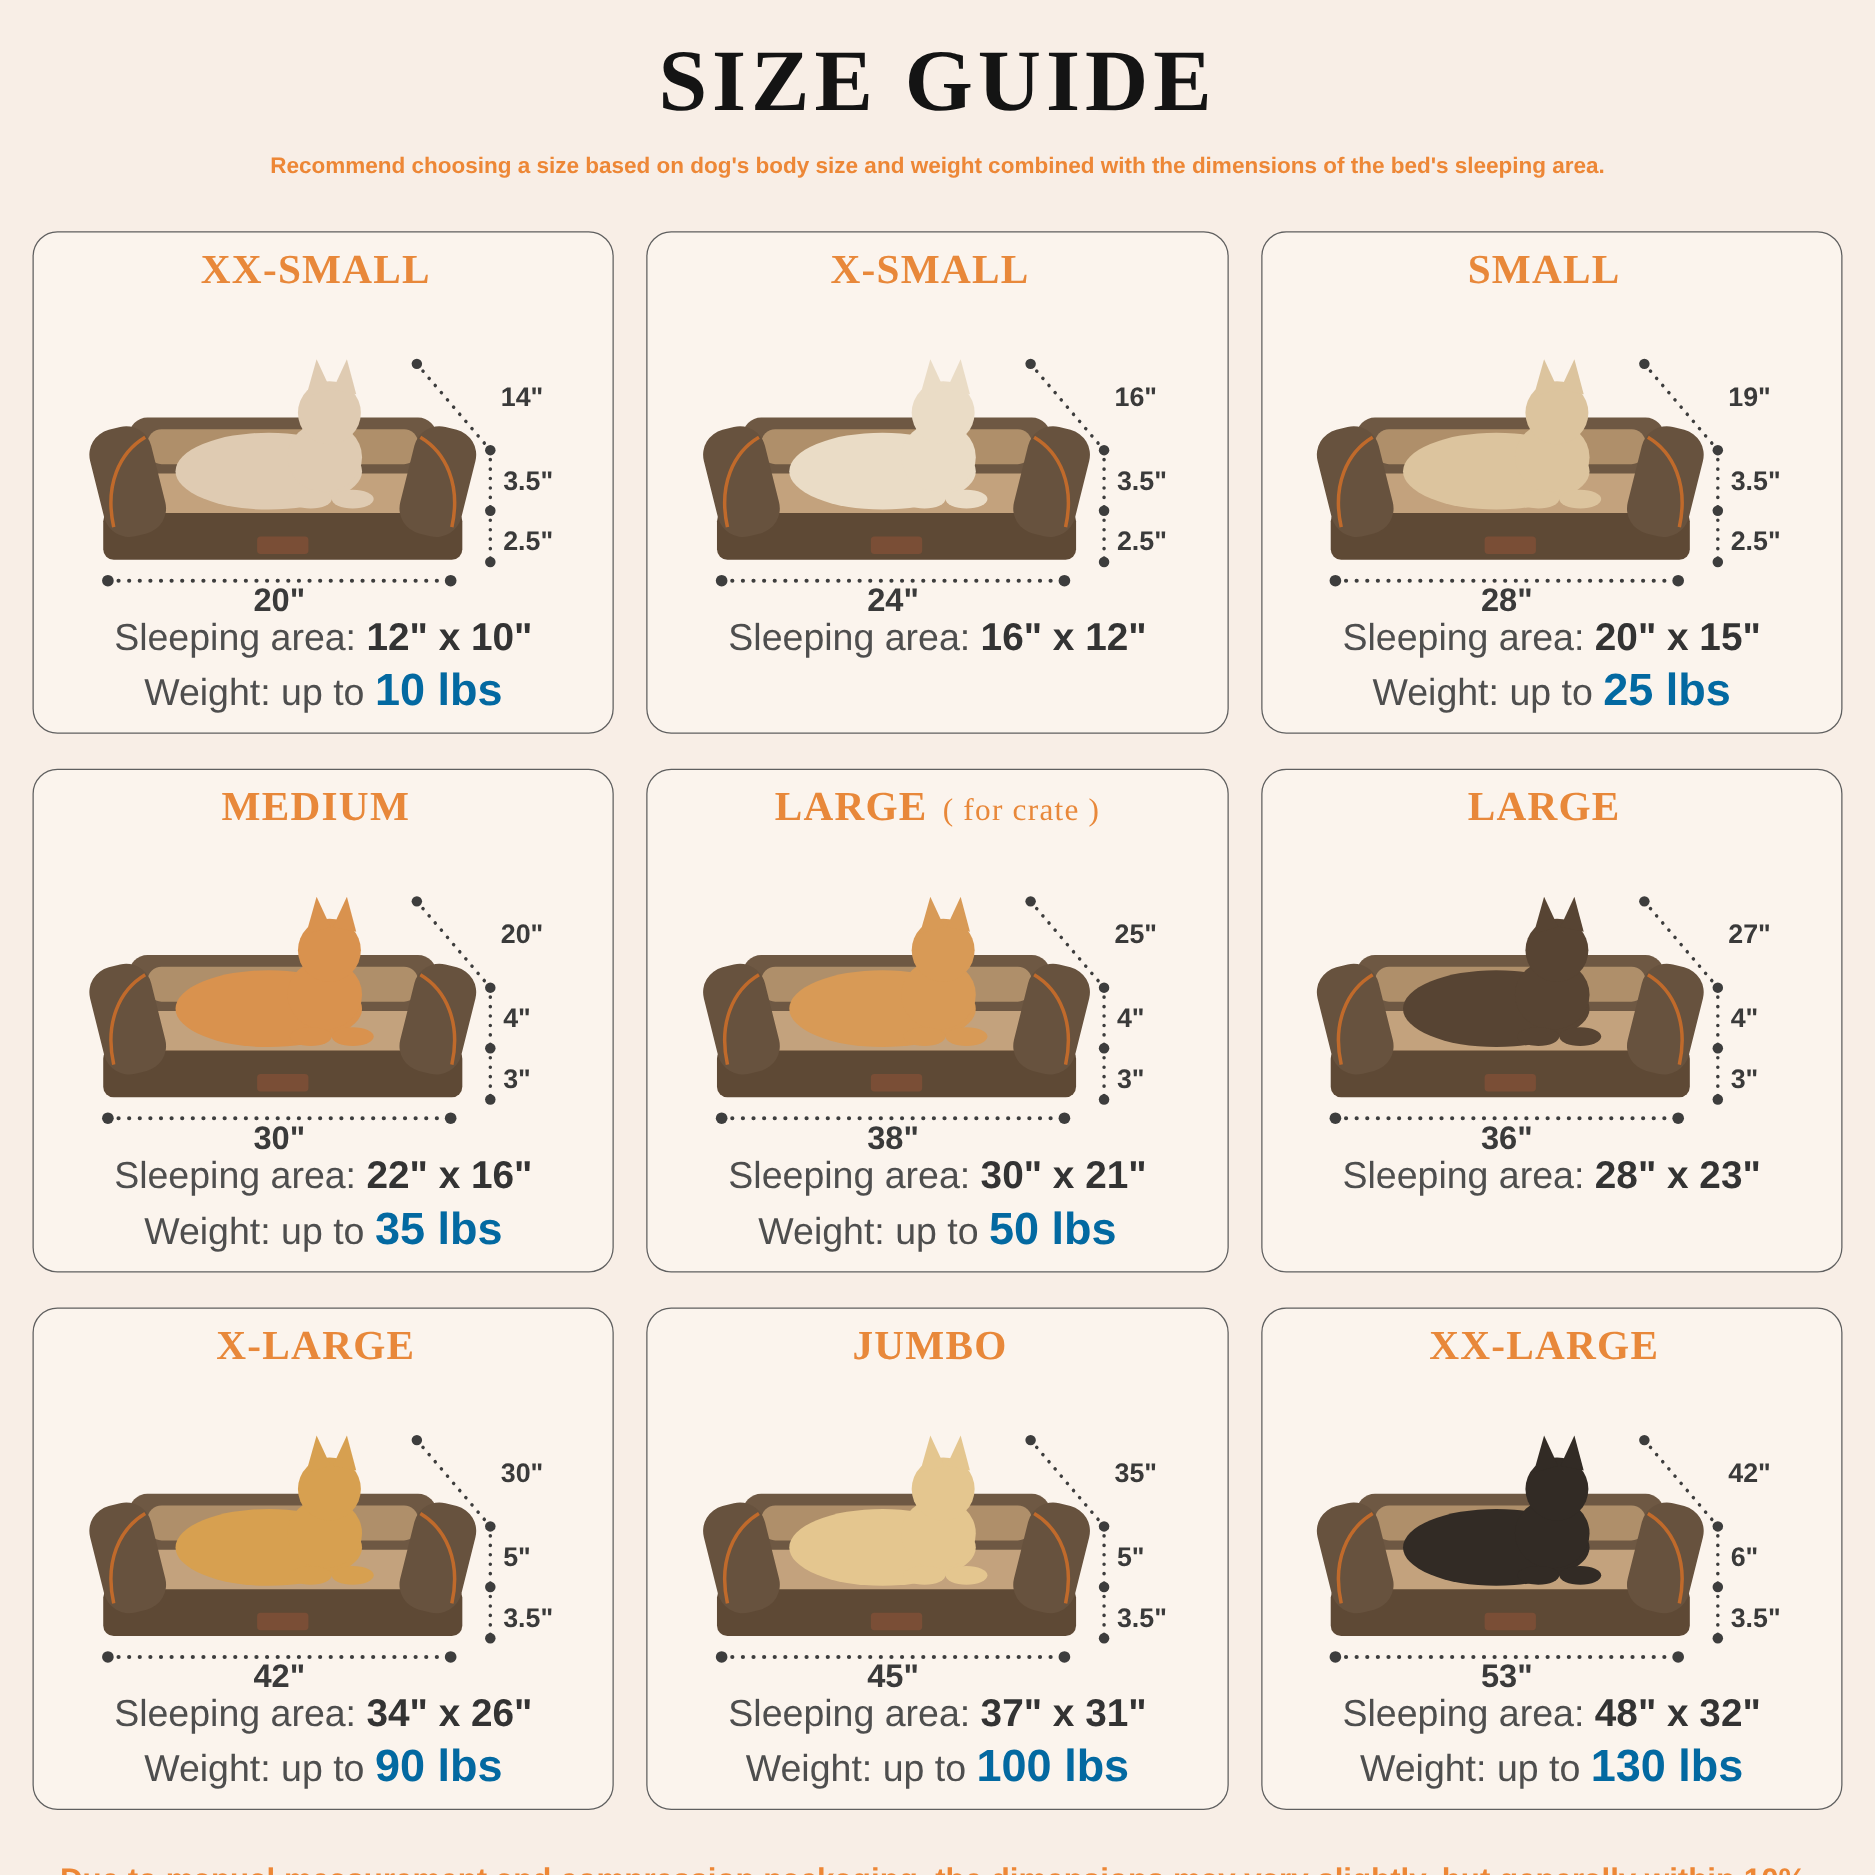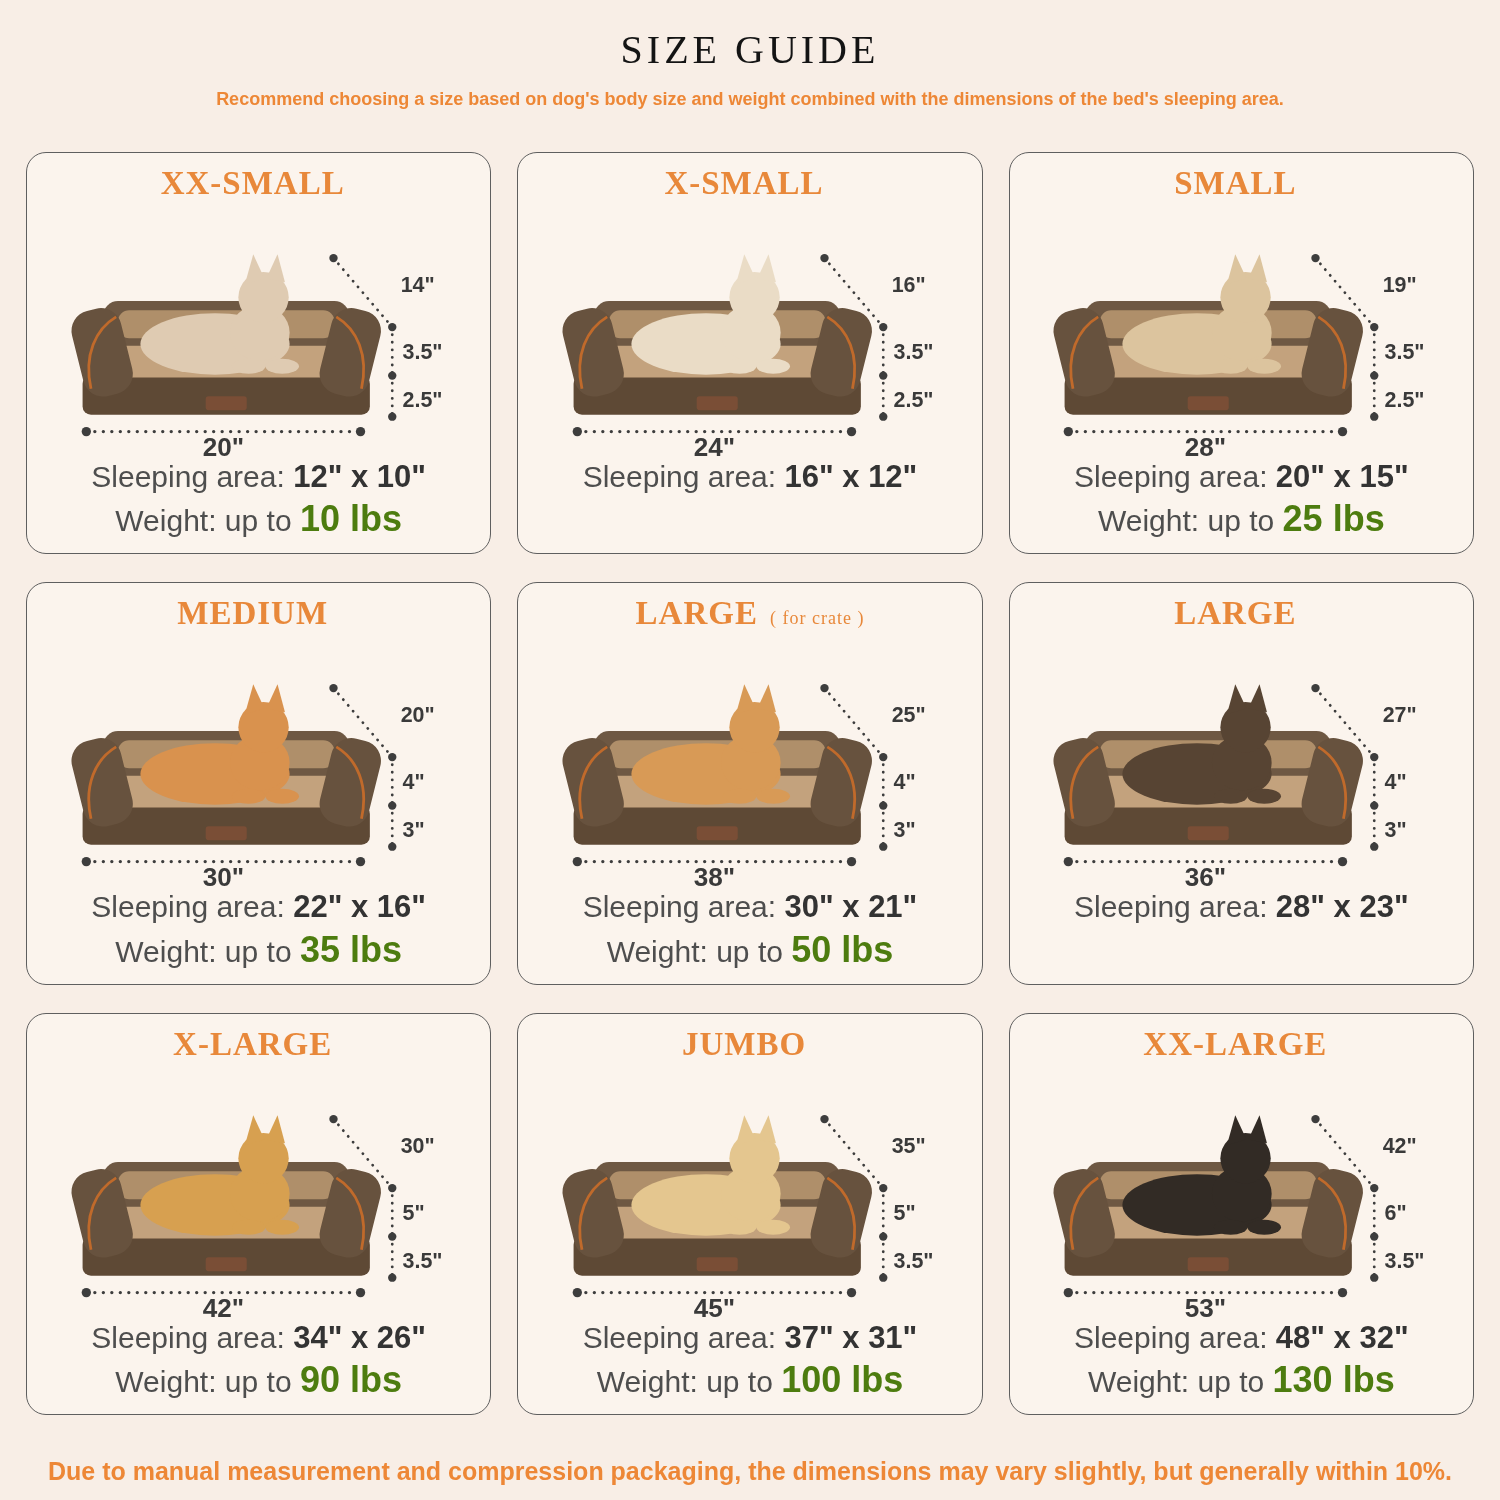--- a/index.html
+++ b/index.html
@@ -7,22 +7,22 @@
   body {
     width:1500px; height:1500px;
     background:#F8EEE6;
     font-family:"Liberation Sans", sans-serif;
     overflow:hidden;
   }
   .page-title {
     margin:26px 0 0;
     text-align:center;
     font-family:"Liberation Serif", serif;
-    font-weight:400;
-    font-size:40px;
+    font-weight:700;
+    font-size:70px;
     letter-spacing:4px;
     color:#141414;
   }
   .page-subtitle {
     margin:16px 30px 0;
     text-align:center;
     font-weight:700;
     font-size:18px;
     color:#ED8736;
   }
@@ -42,34 +42,34 @@
   .card-title {
     text-align:center;
     font-family:"Liberation Serif", serif;
     font-weight:700;
     font-size:33px;
     letter-spacing:1px;
     color:#E8883A;
     white-space:nowrap;
   }
   .card-title .note {
-    font-size:18px;
+    font-size:25px;
     font-weight:400;
     margin-left:12px;
   }
   .fig {
     width:93%;
     display:block;
     margin:2px auto 0;
   }
   .dim  { font:700 23px "Liberation Sans", sans-serif; fill:#3A3A3A; }
   .dimw { font:700 28px "Liberation Sans", sans-serif; fill:#3A3A3A; }
   .card-line { text-align:center; font-size:30px; color:#4E4E4E; line-height:1.25; white-space:nowrap; }
   .card-line .val { font-weight:700; color:#333333; font-size:31px; }
-  .card-line .wval { font-weight:700; color:#4d7c0f; font-size:36px; }
+  .card-line .wval { font-weight:700; color:#0369a1; font-size:36px; }
   .page-footer {
     margin:30px 20px 0;
     text-align:center;
     font-weight:700;
     font-size:25px;
     color:#ED8736;
   }
 </style>
 </head>
 <body>

